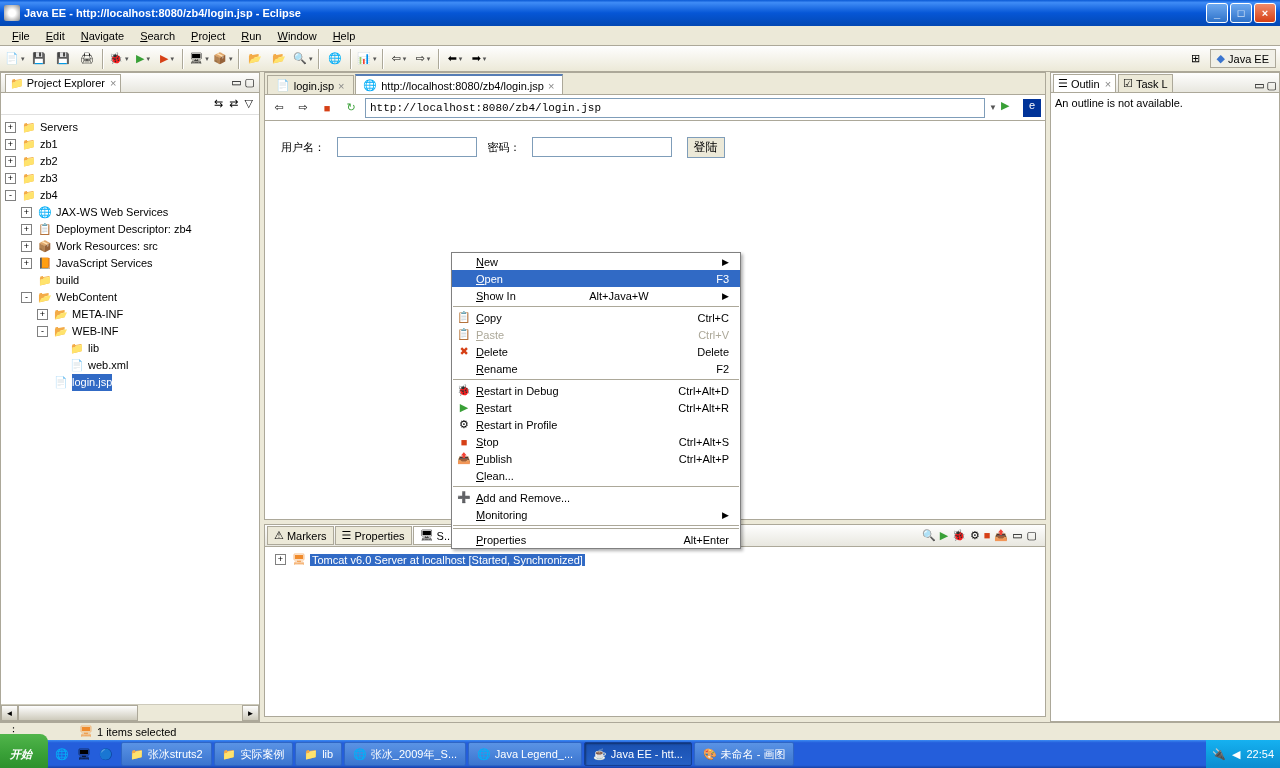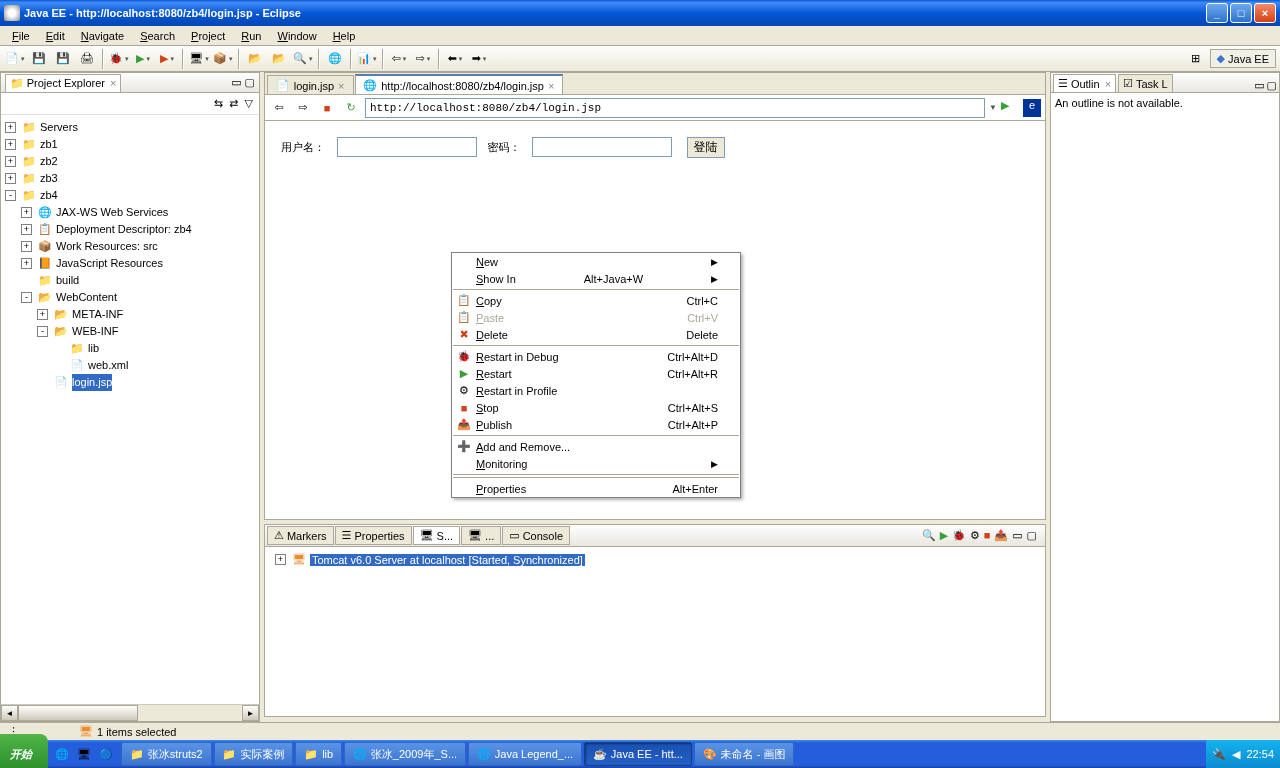--- a/index.html
+++ b/index.html
@@ -62,21 +62,21 @@
 .right-tabs { display:flex; gap:2px; padding:0 2px; align-items:flex-end; height:20px; border-bottom:1px solid #aca899; background:linear-gradient(#fefefe,#e8e7df); }
 .bottom-tabs { height:22px; display:flex; align-items:center; border-bottom:1px solid #aca899; background:linear-gradient(#fefefe,#e8e7df); gap:1px; padding:0 2px; }
 .btab { padding:2px 6px; border:1px solid #aca899; display:flex; align-items:center; gap:3px; background:#ece9d8; }
 .btab.active { background:#fff; }
 .btool { margin-left:auto; display:flex; gap:4px; padding-right:6px; }
 .server-row { display:flex; align-items:center; padding:2px 6px; gap:4px; font-family:"Courier New",monospace; font-size:12px; }
 .server-row .hl { background:#316ac5; color:#fff; padding:0 2px; }
 
 
 .ctxmenu { position:absolute; left:451px; top:252px; width:290px; background:#fff; border:1px solid #808080; box-shadow:2px 2px 3px rgba(0,0,0,0.3); }
-.ctx-row { display:flex; align-items:center; height:17px; padding:0 22px 0 24px; position:relative; font-family:"SimSun",monospace; font-size:12px; white-space:pre; }
+.ctx-row { display:flex; align-items:center; height:17px; padding:0 11px 0 24px; position:relative; font-family:"SimSun",monospace; font-size:12px; white-space:pre; }
 .ctx-row .ico { position:absolute; left:4px; width:16px; display:flex; justify-content:center; }
 .ctx-row .kb { margin-left:auto; }
 .ctx-row .arr { margin-left:auto; font-size:9px; }
 .ctx-row.hl { background:#316ac5; color:#fff; }
 .ctx-row.dis { color:#aca899; }
 .ctx-sep { height:1px; background:#aca899; margin:2px 1px; }
 
 
 .statusbar { position:absolute; left:0; right:0; bottom:28px; height:18px; background:#ece9d8; border-top:1px solid #aca899; display:flex; align-items:center; padding:0 8px; gap:60px; font-size:11px; }
 .scroll-h { height:17px; background:#ece9d8; border-top:1px solid #cdcabb; display:flex; }
@@ -208,21 +208,21 @@
           <span class="">Deployment Descriptor: zb4</span>
         </div>
         <div class="row" style="padding-left: 16px;">
           <span class="exp">+</span>
           <span class="ico i-folder">📦</span>
           <span class="">Work Resources: src</span>
         </div>
         <div class="row" style="padding-left: 16px;">
           <span class="exp">+</span>
           <span class="ico i-folder">📙</span>
-          <span class="">JavaScript Resources</span>
+          <span class="">JavaScript Services</span>
         </div>
         <div class="row" style="padding-left: 16px;">
           <span style="width:13px;display:inline-block"></span>
           <span class="ico i-folder">📁</span>
           <span class="">build</span>
         </div>
         <div class="row" style="padding-left: 16px;">
           <span class="exp">-</span>
           <span class="ico i-folder">📂</span>
           <span class="">WebContent</span>
@@ -354,31 +354,34 @@
       <span>▢</span>
     </div>
     <div class="body" style="font-family:'Courier New',monospace;font-size:12px;">
       <span>An outline is not available.</span>
     </div>
   </div>
 </div>
 
 <div class="ctxmenu" id="ctxmenu">
     <div class="ctx-row"><span><u>N</u>ew</span><span class="arr">▶</span></div>
+    <div class="ctx-row hl"><span><u>O</u>pen</span><span class="kb">F3</span></div>
     <div class="ctx-row"><span><u>S</u>how In</span><span class="kb">Alt+Java+W</span><span class="arr">▶</span></div>
     <div class="ctx-sep"></div>
     <div class="ctx-row"><span class="ico ">📋</span><span><u>C</u>opy</span><span class="kb">Ctrl+C</span></div>
     <div class="ctx-row dis"><span class="ico ">📋</span><span><u>P</u>aste</span><span class="kb">Ctrl+V</span></div>
     <div class="ctx-row"><span class="ico i-red">✖</span><span><u>D</u>elete</span><span class="kb">Delete</span></div>
+    <div class="ctx-row"><span><u>R</u>ename</span><span class="kb">F2</span></div>
     <div class="ctx-sep"></div>
     <div class="ctx-row"><span class="ico i-green">🐞</span><span><u>R</u>estart in Debug</span><span class="kb">Ctrl+Alt+D</span></div>
     <div class="ctx-row"><span class="ico i-green">▶</span><span><u>R</u>estart</span><span class="kb">Ctrl+Alt+R</span></div>
     <div class="ctx-row"><span class="ico ">⚙</span><span><u>R</u>estart in Profile</span></div>
     <div class="ctx-row"><span class="ico i-red">■</span><span><u>S</u>top</span><span class="kb">Ctrl+Alt+S</span></div>
     <div class="ctx-row"><span class="ico ">📤</span><span><u>P</u>ublish</span><span class="kb">Ctrl+Alt+P</span></div>
+    <div class="ctx-row"><span><u>C</u>lean...</span></div>
     <div class="ctx-sep"></div>
     <div class="ctx-row"><span class="ico ">➕</span><span><u>A</u>dd and Remove...</span></div>
     <div class="ctx-row"><span><u>M</u>onitoring</span><span class="arr">▶</span></div>
     <div class="ctx-sep"></div>
     <div class="ctx-sep"></div>
     <div class="ctx-row"><span><u>P</u>roperties</span><span class="kb">Alt+Enter</span></div>
   </div>
 
 <div class="statusbar">
   <span>⋮</span>

